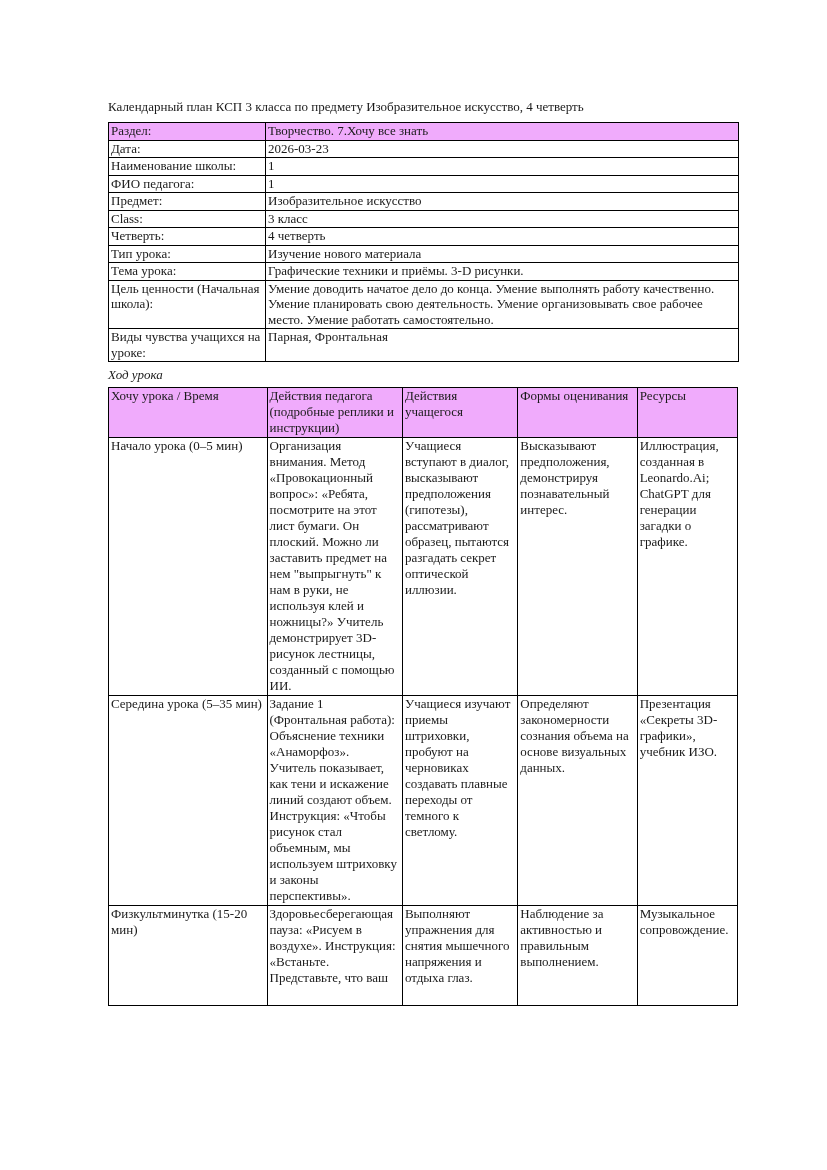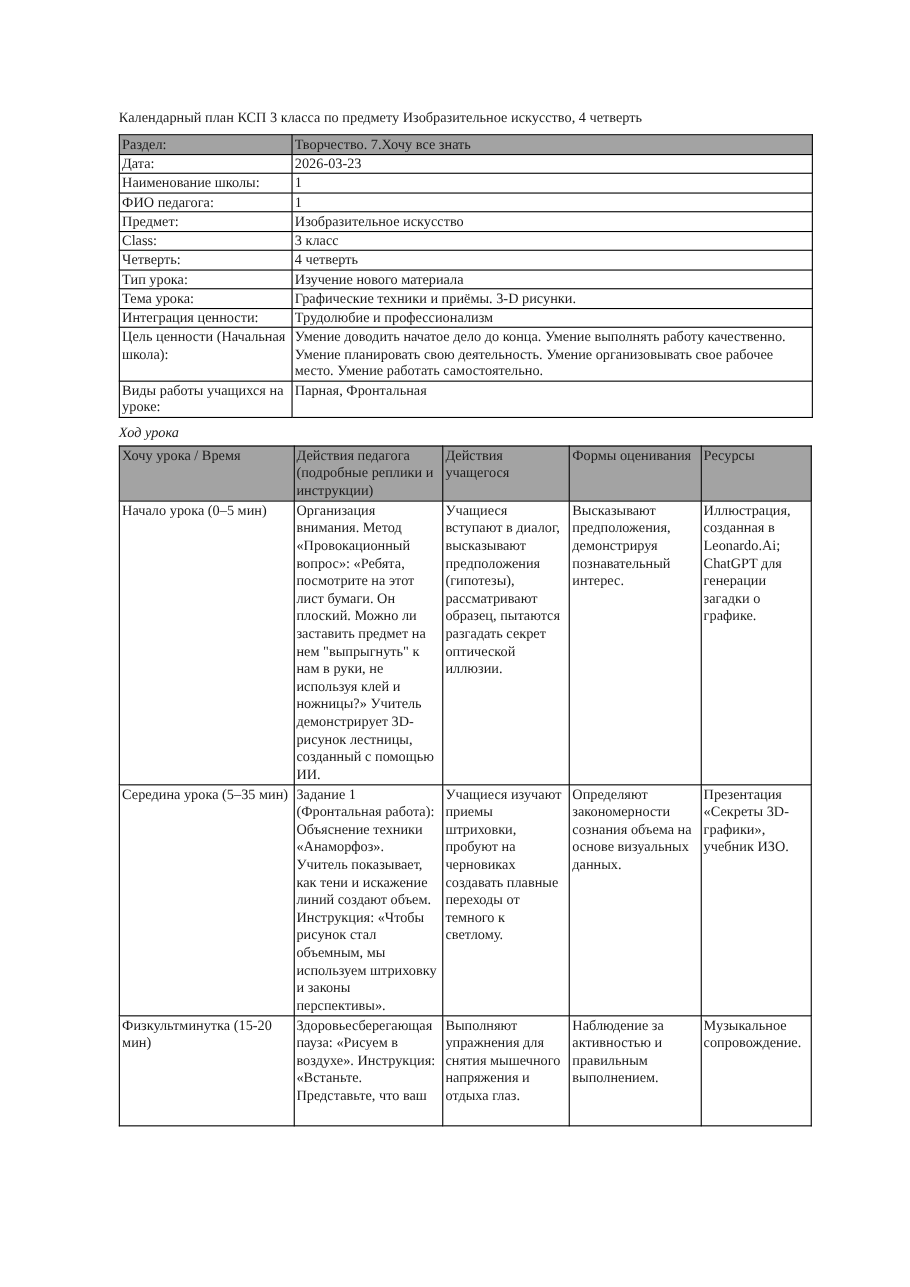--- a/index.html
+++ b/index.html
@@ -23,21 +23,21 @@
     border: 1px solid #000000;
     vertical-align: top;
     text-align: left;
     font-weight: normal;
     padding: 0 3px 1px 2px;
     word-wrap: break-word;
     overflow-wrap: break-word;
   }
   .info-table td { line-height: 15.5px; }
   .lesson-table td, .lesson-table th { line-height: 16px; }
-  .header-row td, .header-row th { background: #a3a3a3; }
+  .header-row td, .header-row th { background: #f0abfc; }
   .section-heading { font-size: 13px; line-height: 16px; margin: 5px 0 4px 0; font-style: italic; }
   td.clipped { height: 100px; }
   .clip { height: 96px; overflow: hidden; }
 </style>
 </head>
 <body>
 
 <div class="content">
 
   <p class="doc-title">Календарный план КСП 3 класса по предмету Изобразительное искусство, 4 четверть</p>
@@ -78,29 +78,25 @@
       </tr>
       <tr>
         <td>Тип урока:</td>
         <td>Изучение нового материала</td>
       </tr>
       <tr>
         <td>Тема урока:</td>
         <td>Графические техники и приёмы. 3-D рисунки.</td>
       </tr>
       <tr>
-        <td>Интеграция ценности:</td>
-        <td>Трудолюбие и профессионализм</td>
-      </tr>
-      <tr>
         <td>Цель ценности (Начальная школа):</td>
         <td>Умение доводить начатое дело до конца. Умение выполнять работу качественно. Умение планировать свою деятельность. Умение организовывать свое рабочее место. Умение работать самостоятельно.</td>
       </tr>
       <tr>
-        <td>Виды работы учащихся на уроке:</td>
+        <td>Виды чувства учащихся на уроке:</td>
         <td>Парная, Фронтальная</td>
       </tr>
     </tbody>
   </table>
 
   <p class="section-heading">Ход урока</p>
 
   <table class="lesson-table">
     <colgroup>
       <col style="width:158px">

